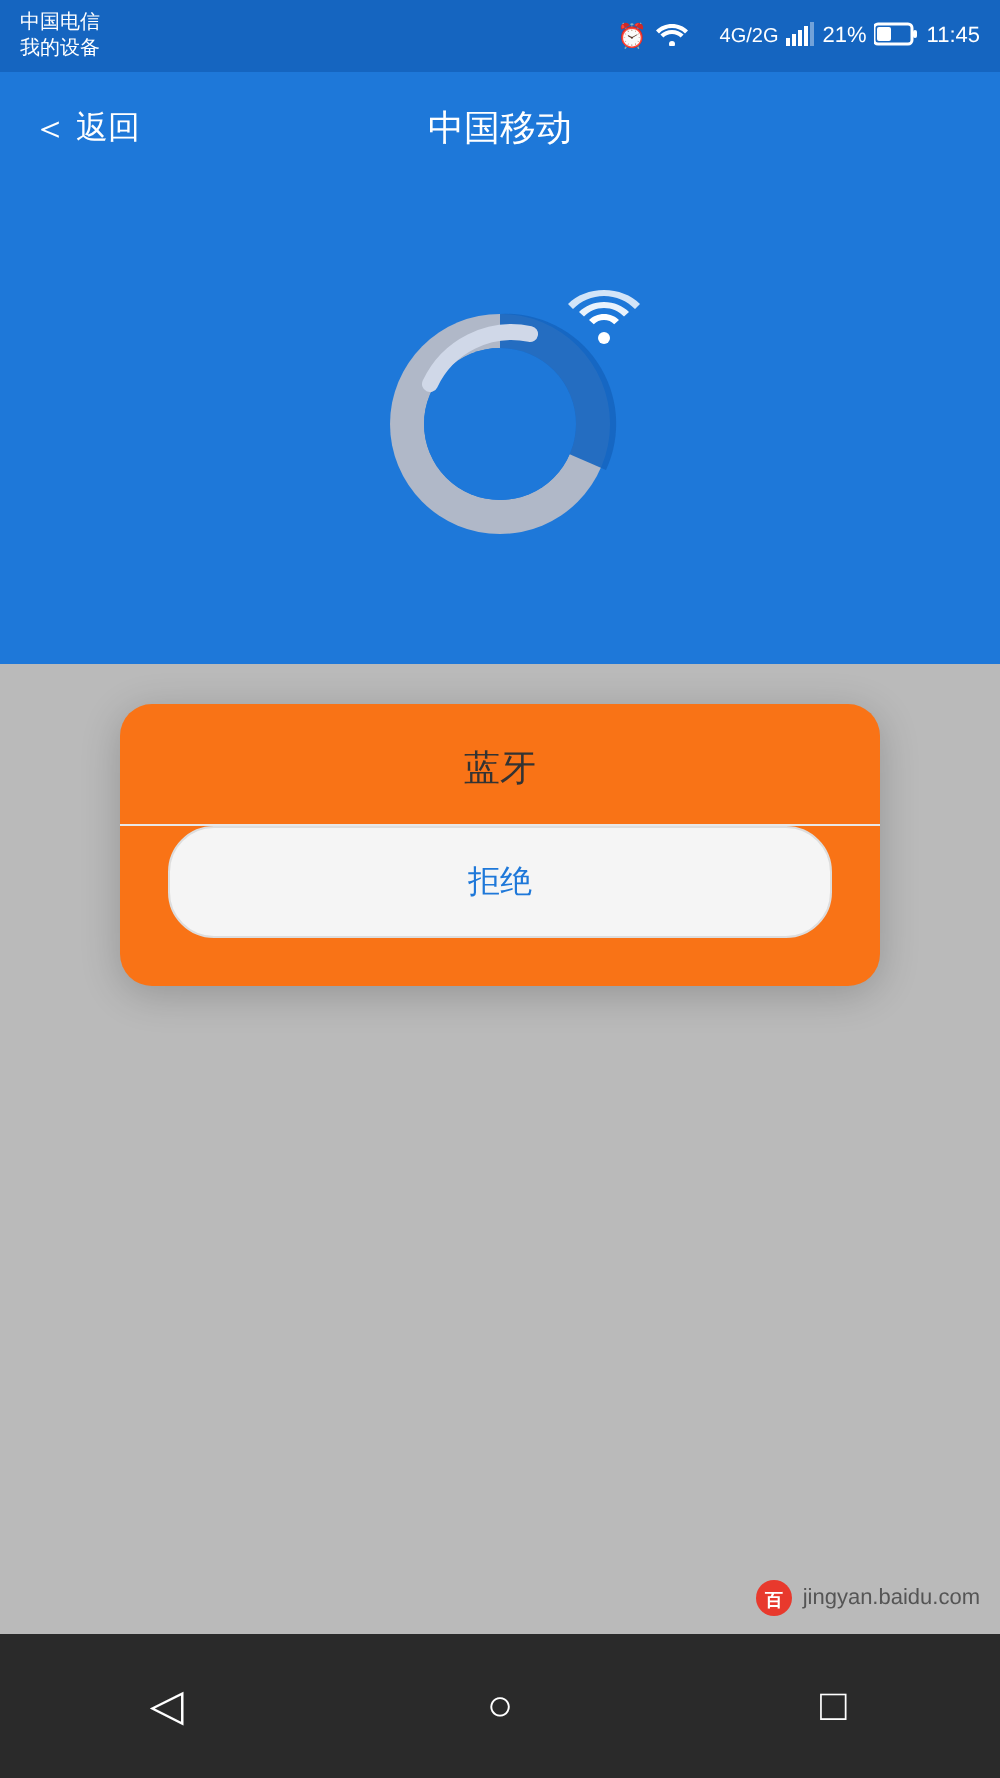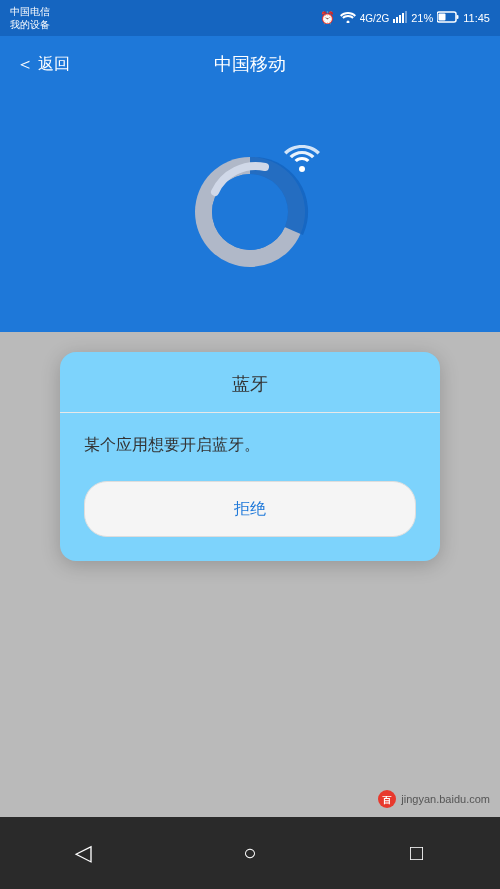--- a/index.html
+++ b/index.html
@@ -114,21 +114,21 @@
       bottom: 72px;
       background: rgba(180,180,180,0.7);
       display: flex;
       align-items: flex-start;
       justify-content: center;
       padding-top: 20px;
     }
 
     
     .dialog {
-      background: #7dd3fc;
+      background: #f97316;
       border-radius: 16px;
       width: 380px;
       overflow: hidden;
       box-shadow: 0 4px 20px rgba(0,0,0,0.2);
     }
     .dialog-title-bar {
       padding: 20px 20px 16px;
       text-align: center;
       border-bottom: 1px solid #e8e8e8;
     }
@@ -209,21 +209,21 @@
   </div>
   <div class="status-right">
     <span class="status-icon">⏰</span>
     <span class="status-icon">
       <svg width="16" height="12" viewBox="0 0 16 12" fill="white">
         <path d="M8 3C5.5 3 3.2 4 1.5 5.7L0 4.2C2.1 2.2 4.9 1 8 1s5.9 1.2 8 3.2L14.5 5.7C12.8 4 10.5 3 8 3z"></path>
         <path d="M8 6c-1.7 0-3.2.7-4.3 1.8L2.2 6.3C3.7 4.9 5.7 4 8 4s4.3.9 5.8 2.3l-1.5 1.5C11.2 6.7 9.7 6 8 6z"></path>
         <circle cx="8" cy="11" r="1.5"></circle>
       </svg>
     </span>
-    <span class="status-icon" style="font-size:10px;">4G/2G</span>
+    <span class="status-icon" style="font-size:10px;margin-left:12px;">4G/2G</span>
     <span class="status-icon">
       <svg width="14" height="12" viewBox="0 0 14 12" fill="white">
         <rect x="0" y="8" width="2" height="4"></rect>
         <rect x="3" y="6" width="2" height="6"></rect>
         <rect x="6" y="4" width="2" height="8"></rect>
         <rect x="9" y="2" width="2" height="10"></rect>
         <rect x="12" y="0" width="2" height="12" opacity="0.4"></rect>
       </svg>
     </span>
     <span>21%</span>
@@ -273,23 +273,20 @@
   </div>
 </div>
 
 <div style="position:absolute; top:332px; left:0; right:0; bottom:72px; background:#c8c8c8;"></div>
 
 <div class="dialog-backdrop">
   <div class="dialog">
     <div class="dialog-title-bar">
       <span class="dialog-title">蓝牙</span>
     </div>
-    <div class="dialog-body">
-      <span class="dialog-message">某个应用想要开启蓝牙。</span>
-    </div>
     <div class="dialog-buttons">
       <button class="dialog-btn">
         <span>拒绝</span>
       </button>
     </div>
   </div>
 </div>
 
 <div class="baidu-watermark">
   <svg width="20" height="20" viewBox="0 0 20 20">

